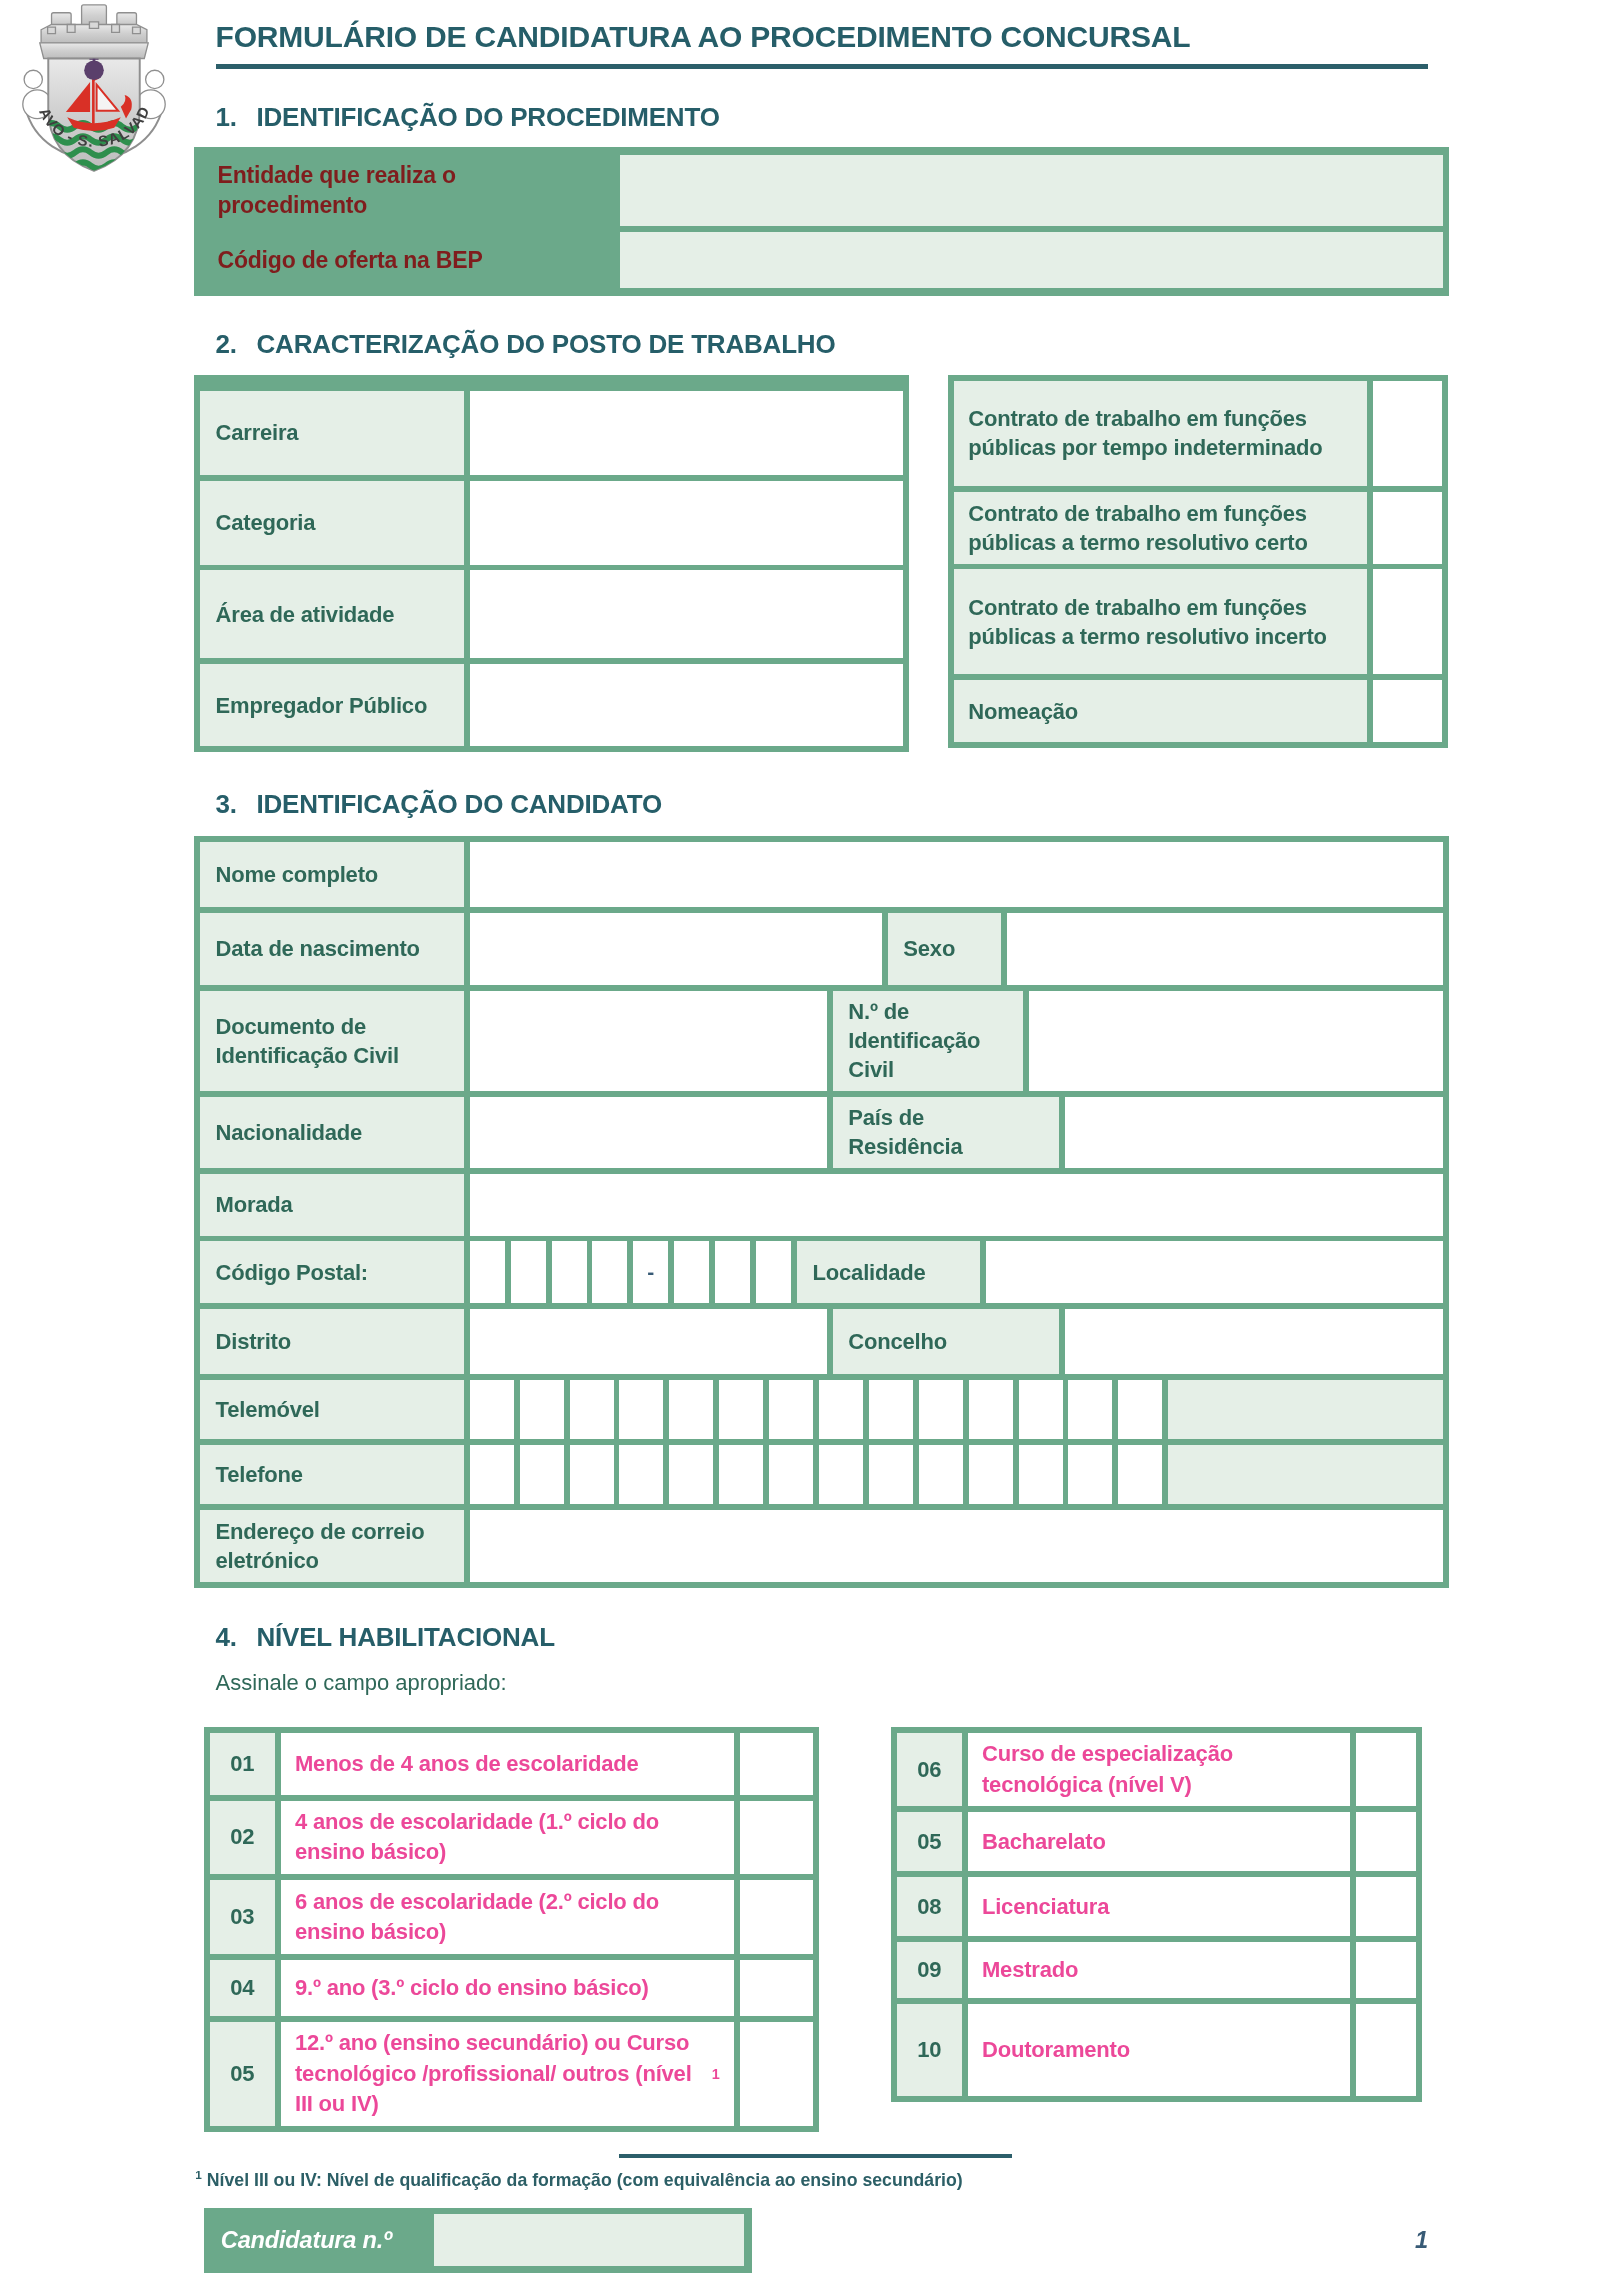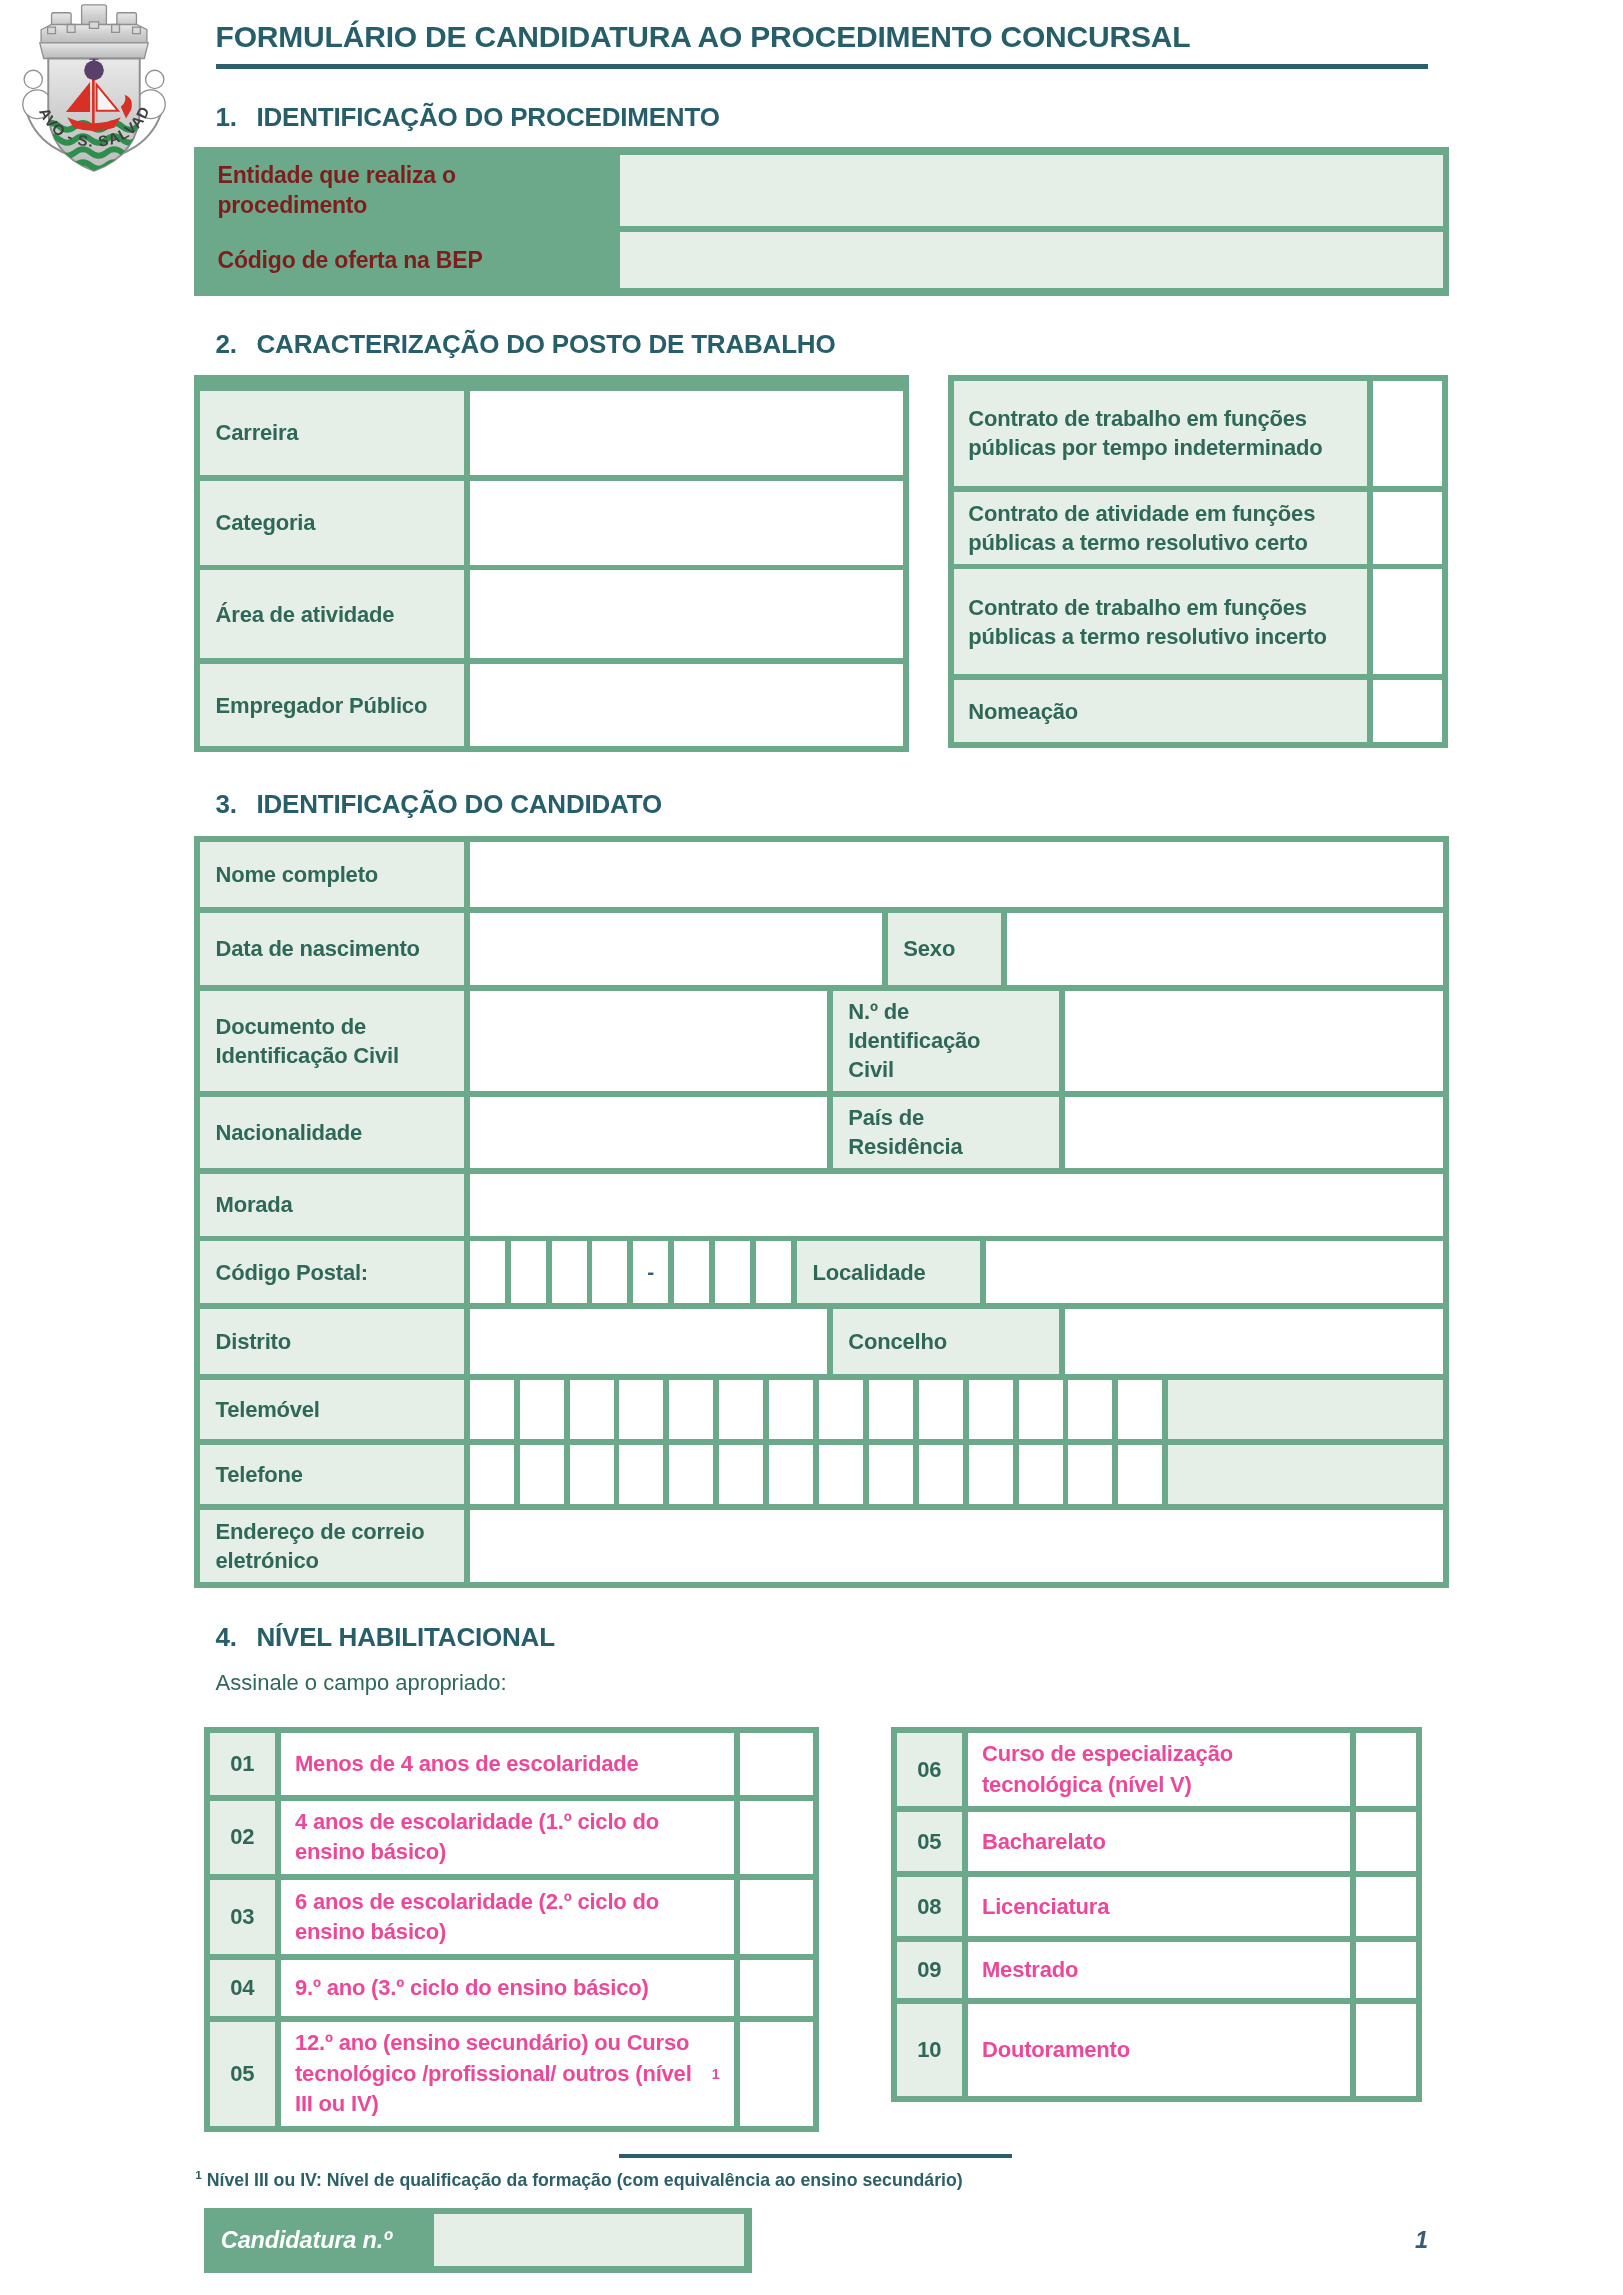--- a/index.html
+++ b/index.html
@@ -175,21 +175,21 @@
           <div class="cell white grow"></div>
         </div>
       </div>
 
       <div class="g-table s2-right">
         <div class="g-row" style="min-height:105px;">
           <div class="cell light lbl">Contrato de trabalho em funções públicas por tempo indeterminado</div>
           <div class="cell chk" style="width:69px;"></div>
         </div>
         <div class="g-row" style="min-height:72px;">
-          <div class="cell light lbl">Contrato de atividade em funções públicas a termo resolutivo certo</div>
+          <div class="cell light lbl">Contrato de trabalho em funções públicas a termo resolutivo certo</div>
           <div class="cell chk" style="width:69px;"></div>
         </div>
         <div class="g-row" style="min-height:105px;">
           <div class="cell light lbl">Contrato de trabalho em funções públicas a termo resolutivo incerto</div>
           <div class="cell chk" style="width:69px;"></div>
         </div>
         <div class="g-row" style="min-height:62px;">
           <div class="cell light lbl">Nomeação</div>
           <div class="cell chk" style="width:69px;"></div>
         </div>
@@ -207,21 +207,21 @@
       </div>
       <div class="g-row" style="min-height:72px;">
         <div class="cell light lbl lbl-col">Data de nascimento</div>
         <div class="cell white" style="width:412px;"></div>
         <div class="cell light lbl mid-lbl" style="width:113px;">Sexo</div>
         <div class="cell white grow"></div>
       </div>
       <div class="g-row" style="min-height:98px;">
         <div class="cell light lbl lbl-col">Documento de Identificação Civil</div>
         <div class="cell white" style="width:357px;"></div>
-        <div class="cell light lbl mid-lbl" style="width:226px;">N.º de Identificação Civil</div>
+        <div class="cell light lbl mid-lbl" style="width:190px;">N.º de Identificação Civil</div>
         <div class="cell white grow"></div>
       </div>
       <div class="g-row" style="min-height:69px;">
         <div class="cell light lbl lbl-col">Nacionalidade</div>
         <div class="cell white" style="width:357px;"></div>
         <div class="cell light lbl mid-lbl" style="width:226px;">País de Residência</div>
         <div class="cell white grow"></div>
       </div>
       <div class="g-row" style="min-height:62px;">
         <div class="cell light lbl lbl-col">Morada</div>

